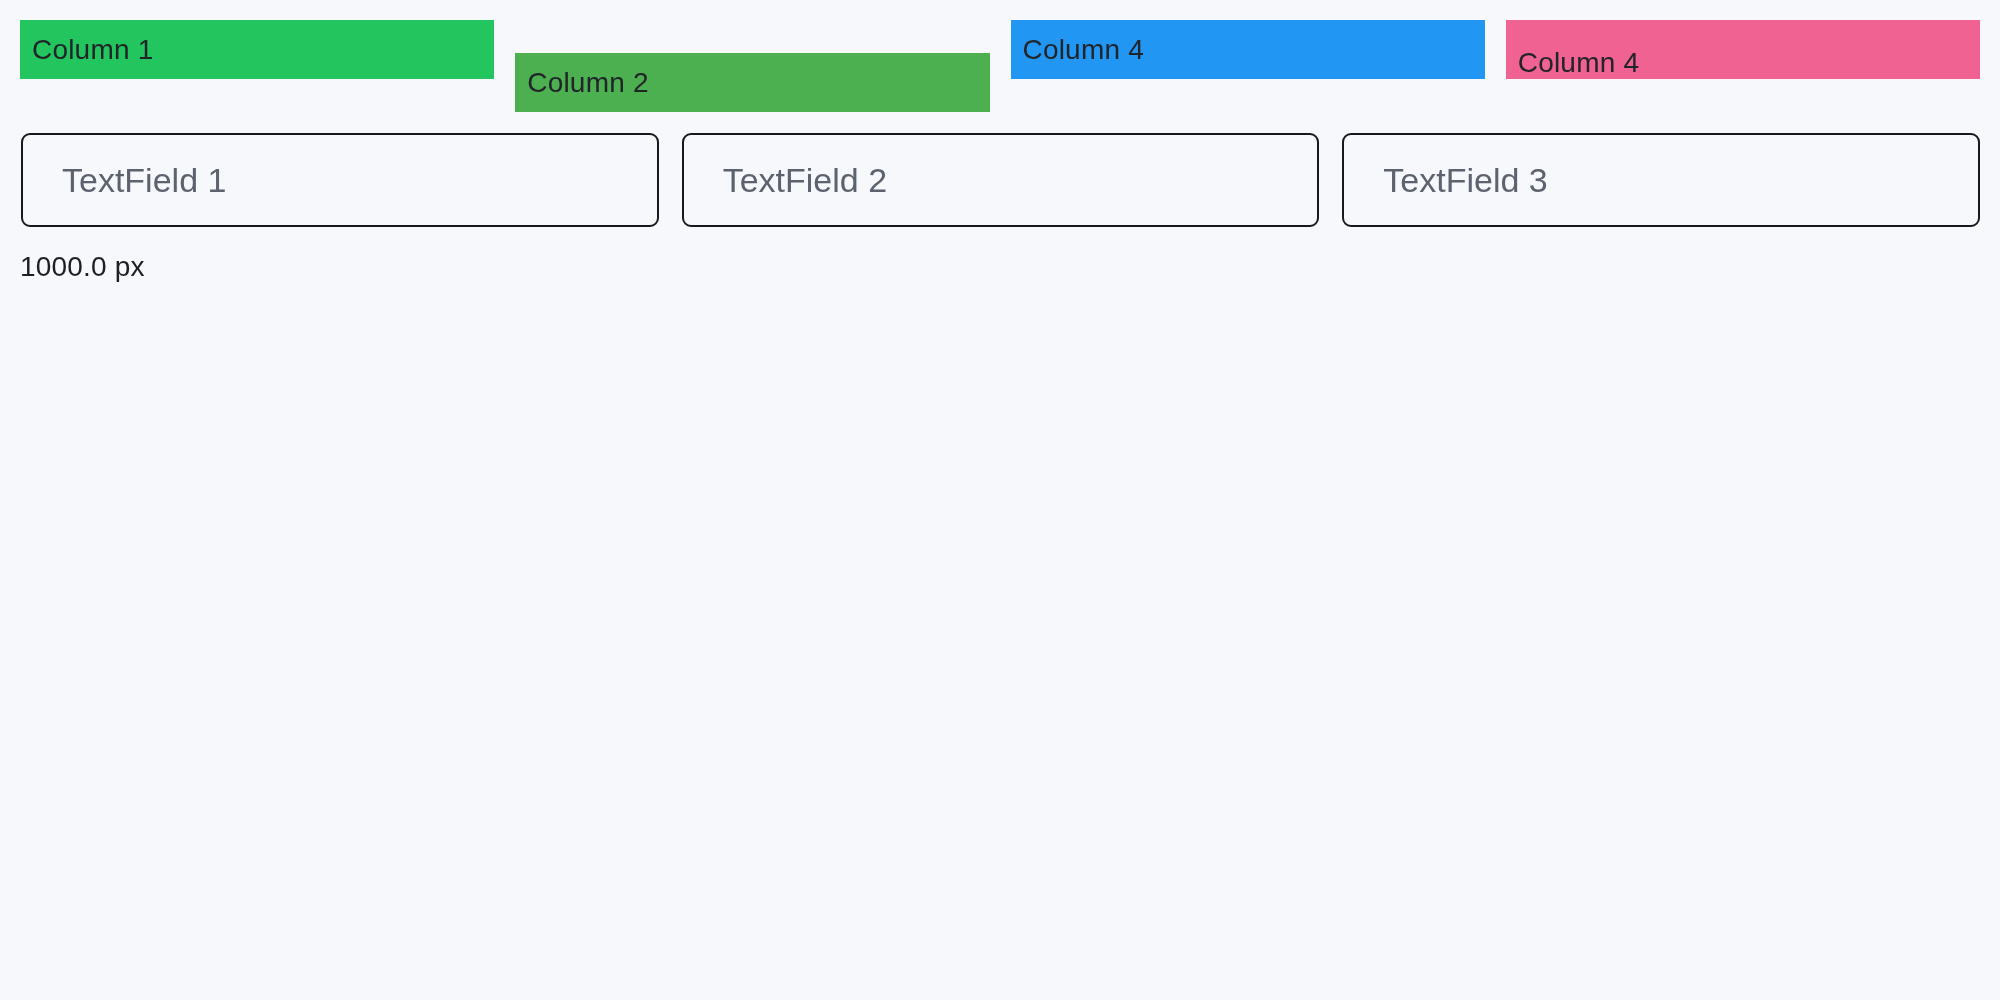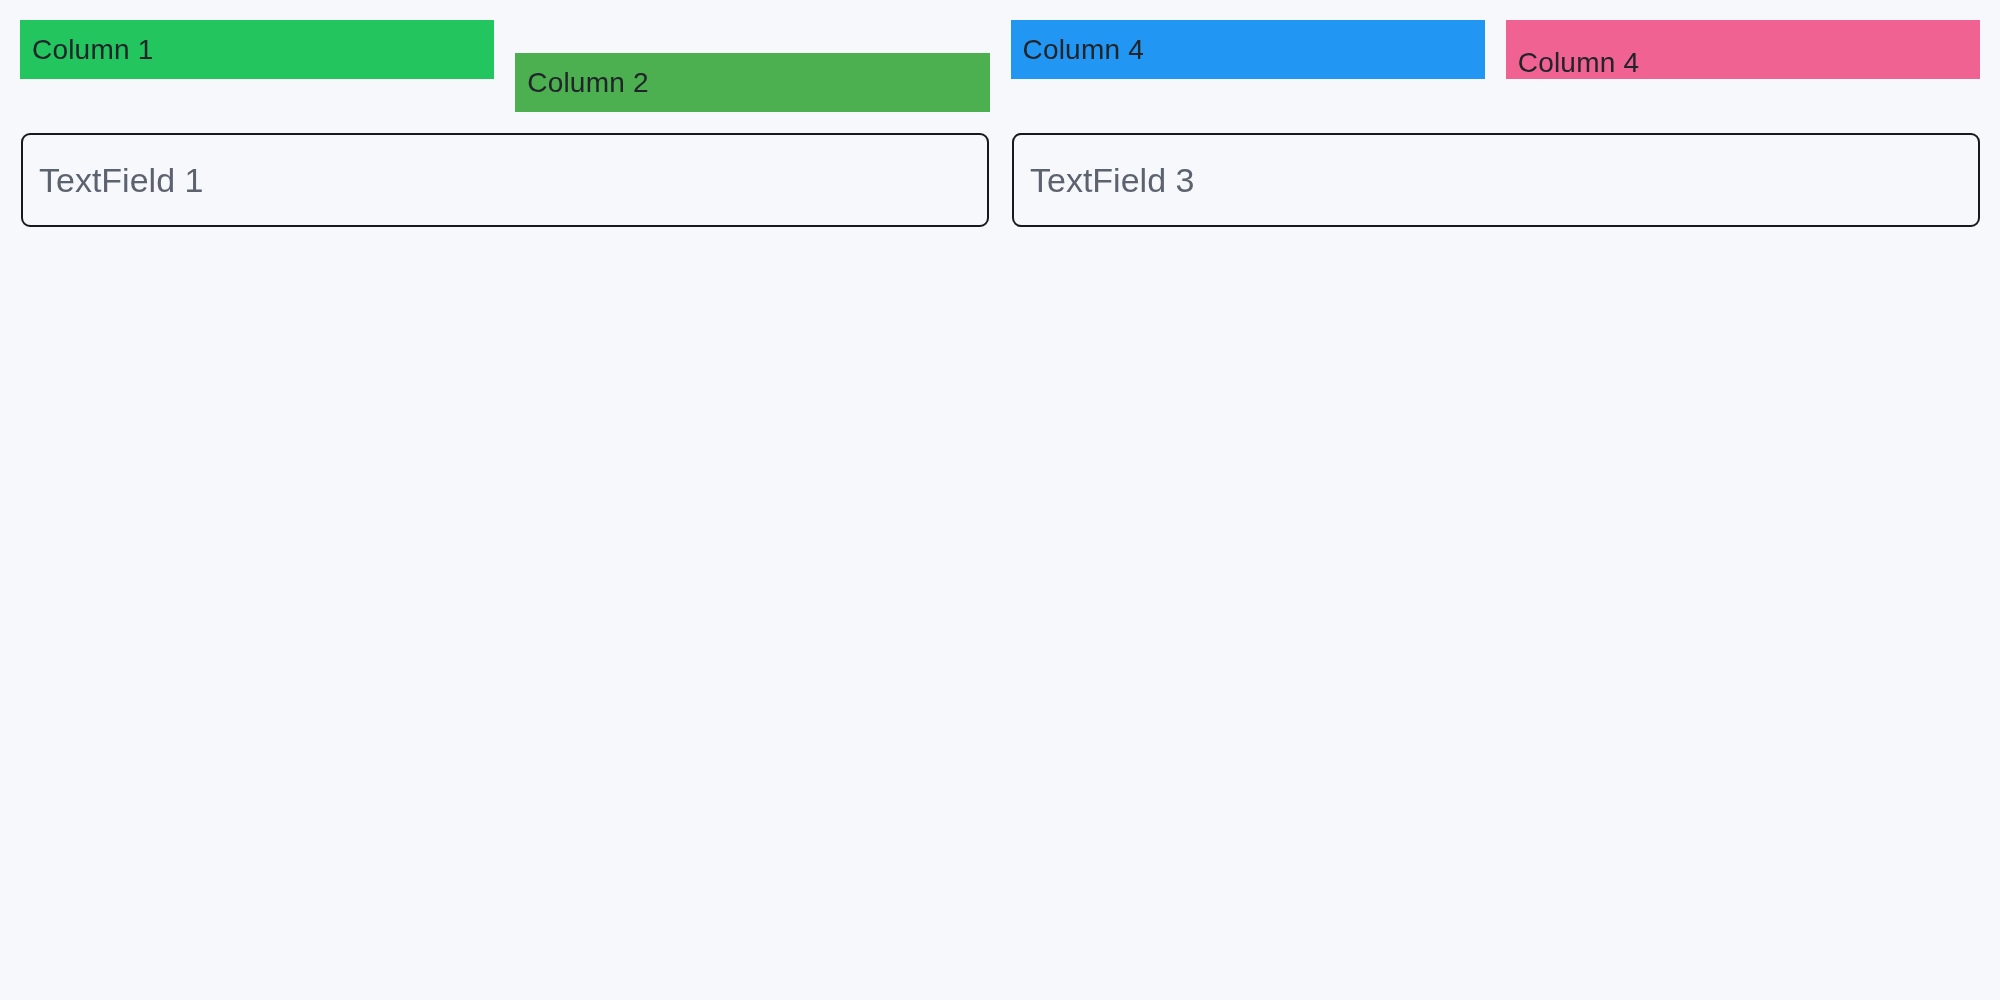--- a/index.html
+++ b/index.html
@@ -50,21 +50,21 @@
     display: flex;
     align-items: stretch;
     overflow: hidden;
   }
   .text-field input {
     width: 100%;
     height: 100%;
     border: none;
     outline: none;
     background: transparent;
-    padding: 0 0 0 16px;
+    padding: 0 0 0 39px;
     font-family: "Liberation Sans", sans-serif;
     font-size: 34px;
     color: #2a2e35;
   }
   .text-field input::placeholder {
     color: #5c636e;
     opacity: 1;
   }
   .size-label {
     margin: 24px 0 0 20px;
@@ -91,18 +91,22 @@
     <div class="column-header" style="background-color: rgb(240, 98, 146); align-items: flex-end;">
       <span class="label">Column 4</span>
     </div>
   </div>
 
   <div class="fields-row">
     <div class="text-field">
       <input type="text" placeholder="TextField 1" style="">
     </div>
     <div class="text-field">
+      <input type="text" placeholder="TextField 2" style="">
+    </div>
+    <div class="text-field">
       <input type="text" placeholder="TextField 3" style="">
     </div>
   </div>
 
+  <div class="size-label">1000.0 px</div>
 
 </div>
 
 </body></html>

